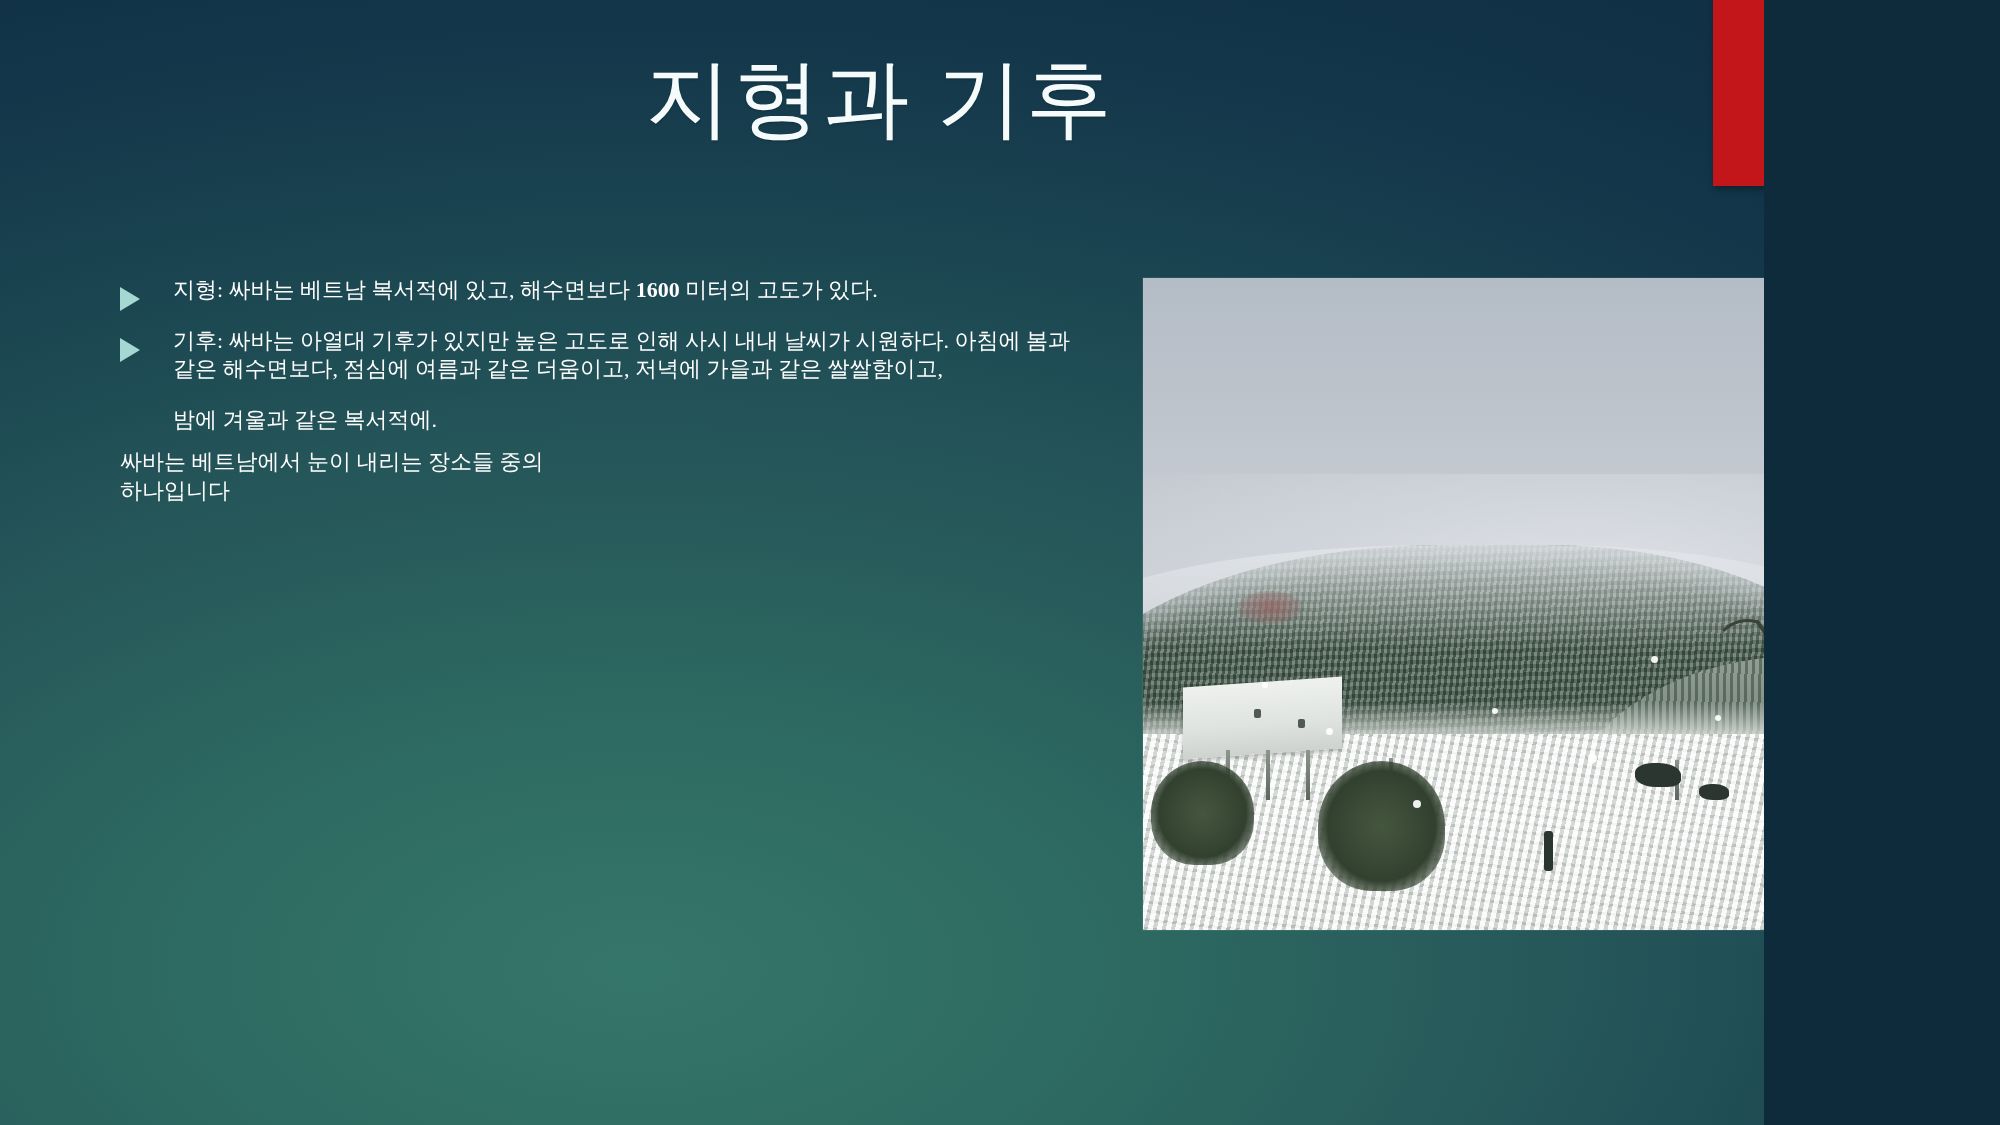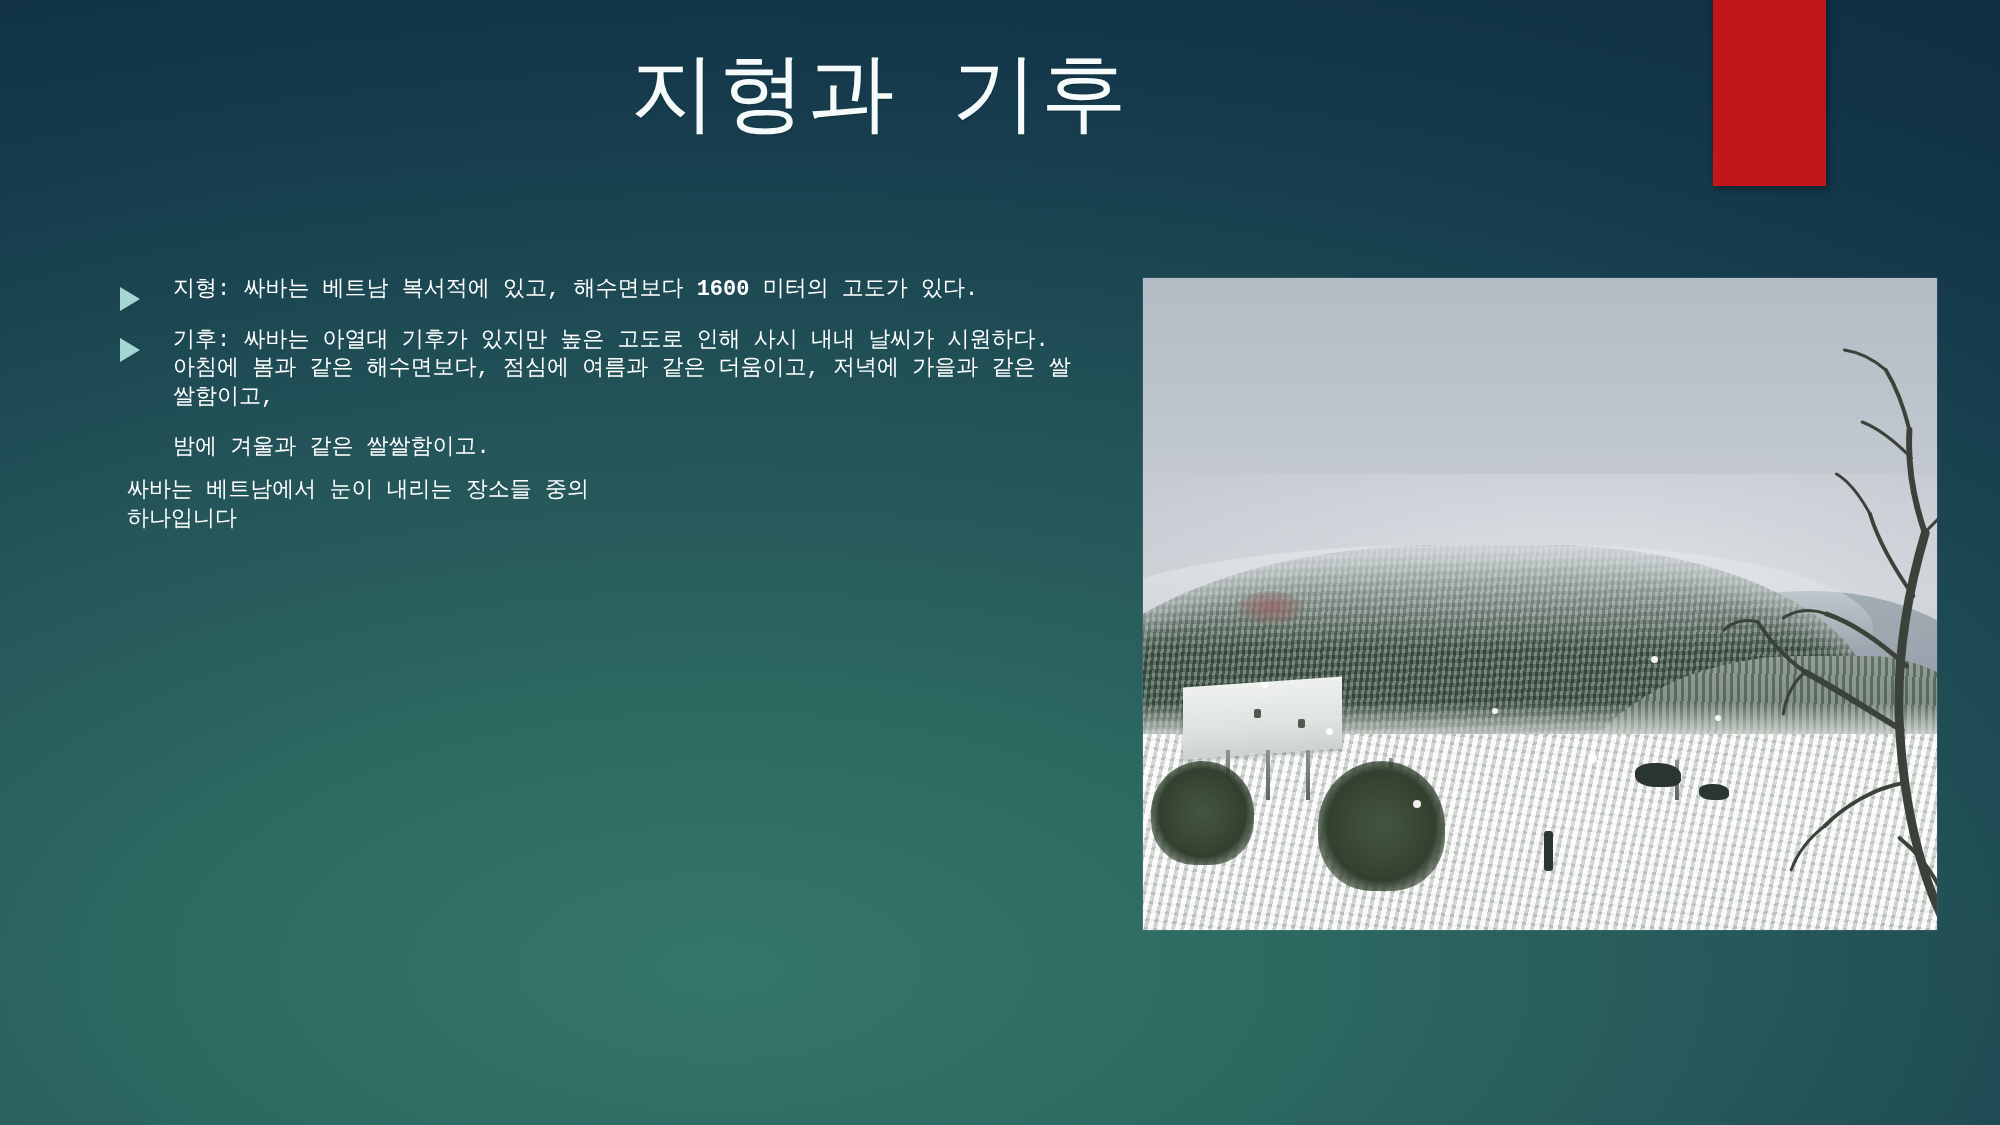--- a/index.html
+++ b/index.html
@@ -3,24 +3,24 @@
 <meta charset="utf-8">
 <title>Slide</title>
 <style>
   html, body {
     margin: 0;
     padding: 0;
     background: #0d2b3b;
   }
   #slide {
     position: relative;
-    width: 2000px;
+    width: 1764px;
     height: 1125px;
     overflow: hidden;
-    font-family: Liberation Mono, monospace;
+    font-family: Liberation Serif, serif;
     background-color: #1b4055;
     background-image:
       radial-gradient(ellipse 115% 95% at 36% 86%, #35766a 0%, #2e6b62 22%, #26585a 45%, #1d4a55 68%, #173d52 88%, #143950 100%);
   }
   
   #slide::after {
     content: "";
     position: absolute;
     inset: 0;
     pointer-events: none;
@@ -88,21 +88,21 @@
   }
   .bold-num { font-weight: 700; }
 
   .plain-para {
     padding-left: 55px;
     margin-bottom: 14px;
     white-space: pre-line;
   }
   .plain-para.tail {
     padding-left: 0;
-    margin-left: 9px;
+    margin-left: 2px;
     white-space: pre-line;
   }
 
   
   .photo-frame {
     position: absolute;
     left: 1143px;
     top: 278px;
     width: 794px;
     height: 652px;
@@ -244,21 +244,21 @@
     <div class="bullet-item">
       <span class="bullet-marker"></span>
       <span class="bullet-text"><span>지형: 싸바는 베트남 복서적에 있고, 해수면보다 </span><span class="bold-num">1600</span><span> 미터의 고도가 있다.</span></span>
     </div>
 
     <div class="bullet-item">
       <span class="bullet-marker"></span>
       <span class="bullet-text">기후: 싸바는 아열대 기후가 있지만 높은 고도로 인해 사시 내내 날씨가 시원하다. 아침에 봄과 같은 해수면보다, 점심에 여름과 같은 더움이고, 저녁에 가을과 같은 쌀쌀함이고,</span>
     </div>
 
-    <div class="plain-para"> 밤에 겨울과 같은 쌀쌀함이고.</div>
+    <div class="plain-para"> 밤에 겨울과 같은 복서적에.</div>
 
     <div class="plain-para tail">  싸바는 베트남에서 눈이 내리는 장소들 중의
 하나입니다</div>
   </div>
 
   <div class="photo-frame">
     <div class="photo-inner">
       <div class="sky"></div>
       <div class="mist"></div>
       <div class="hill-far"></div>

